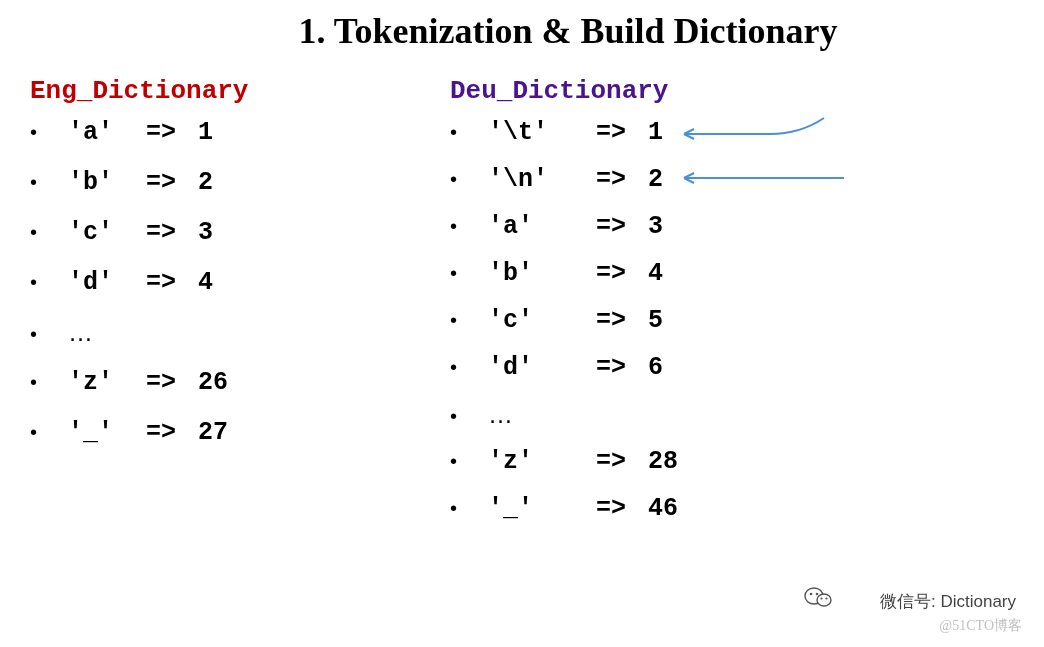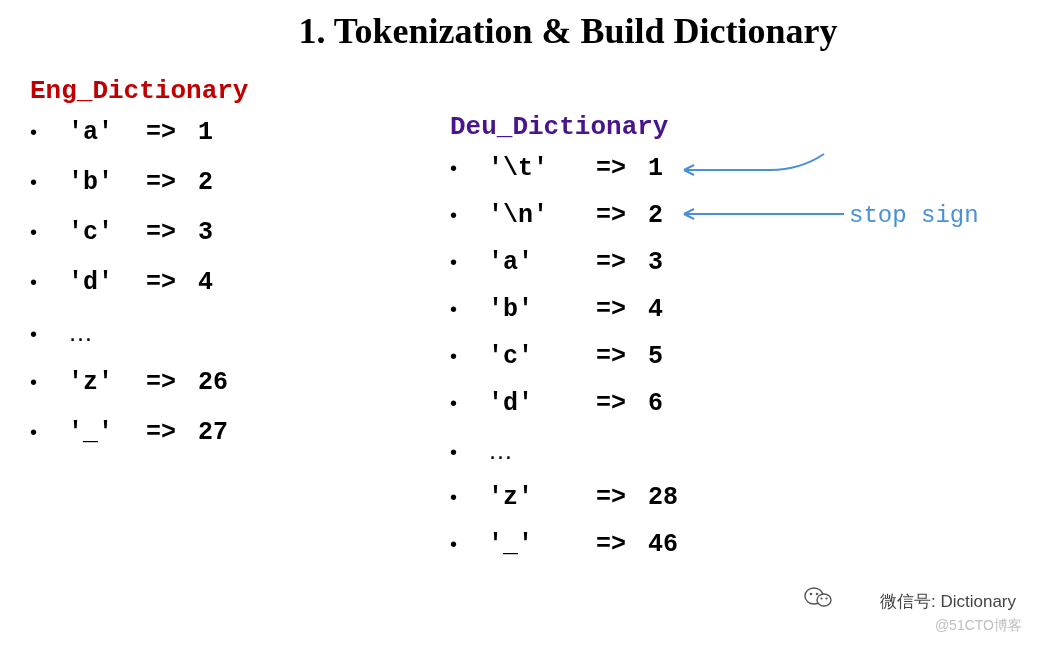--- a/index.html
+++ b/index.html
@@ -25,21 +25,20 @@
     .columns {
       display: flex;
       padding: 24px 0 0 30px;
     }
     .col-left {
       width: 420px;
     }
     .col-right {
       width: 560px;
       position: relative;
-      margin-top: 36px;
     }
     .dict-header {
       font-family: Liberation Mono, monospace;
       font-weight: bold;
       font-size: 26px;
       margin-bottom: 14px;
     }
     .eng-header {
       color: #c00000;
     }
@@ -114,21 +113,21 @@
       font-size: 17px;
       color: #444;
       font-family: 'Microsoft YaHei', Arial, sans-serif;
     }
     .watermark-sub {
       position: absolute;
       bottom: 12px;
       right: 22px;
       font-size: 14px;
       color: #bfbfbf;
-      font-family: Liberation Sans, sans-serif;
+      font-family: Liberation Serif, serif;
     }
   </style>
 </head>
 <body>
 
 <h1 class="title">1. Tokenization &amp; Build Dictionary</h1>
 
 <div class="columns">
 
   <div class="col-left">
@@ -236,21 +235,20 @@
 
     <svg class="arrow-svg" style="top:36px; left:230px;" width="148" height="30">
       <path d="M 4 22 L 90 22 Q 120 22 144 6"></path>
       <path d="M 4 22 L 14 17 M 4 22 L 14 27"></path>
     </svg>
 
     <svg class="arrow-svg" style="top:96px; left:230px;" width="168" height="12">
       <path d="M 4 6 L 164 6"></path>
       <path d="M 4 6 L 14 1 M 4 6 L 14 11"></path>
     </svg>
-    <div class="annotation annotation-stop">stop sign</div>
   </div>
 
 </div>
 
 <div class="watermark-logo">
   <svg width="30" height="24" viewBox="0 0 30 24">
     <ellipse cx="10" cy="11" rx="9" ry="8" fill="none" stroke="#555" stroke-width="1.4"></ellipse>
     <ellipse cx="20" cy="15" rx="7" ry="6" fill="#fff" stroke="#555" stroke-width="1.4"></ellipse>
     <circle cx="7" cy="9" r="1.3" fill="#555"></circle>
     <circle cx="13" cy="9" r="1.3" fill="#555"></circle>

